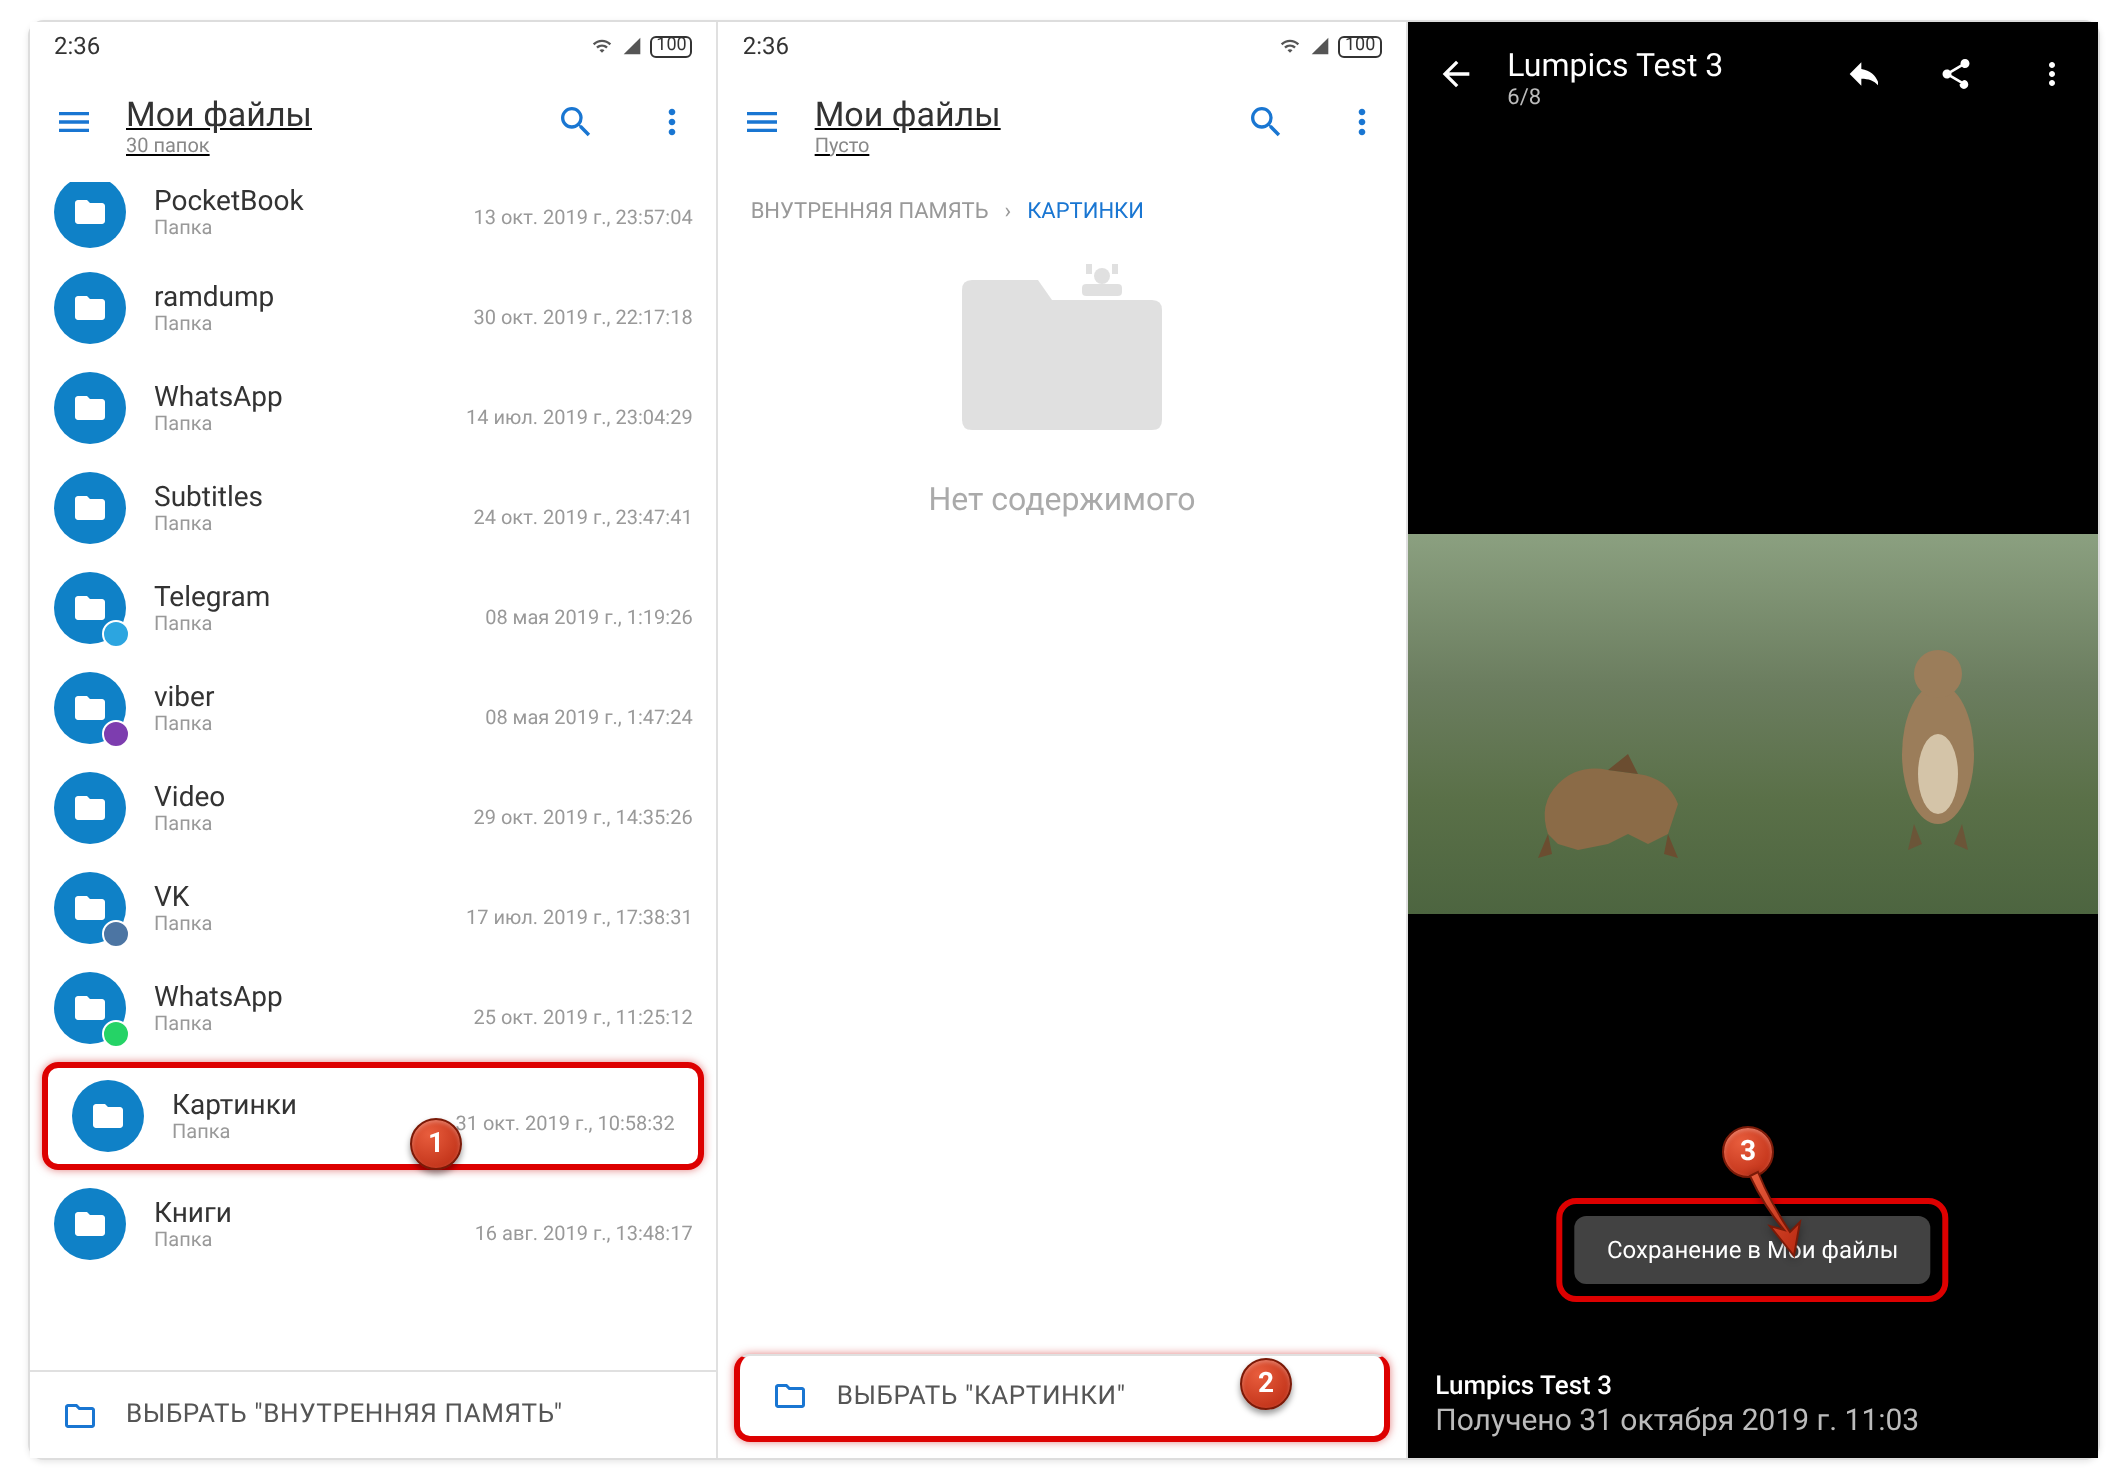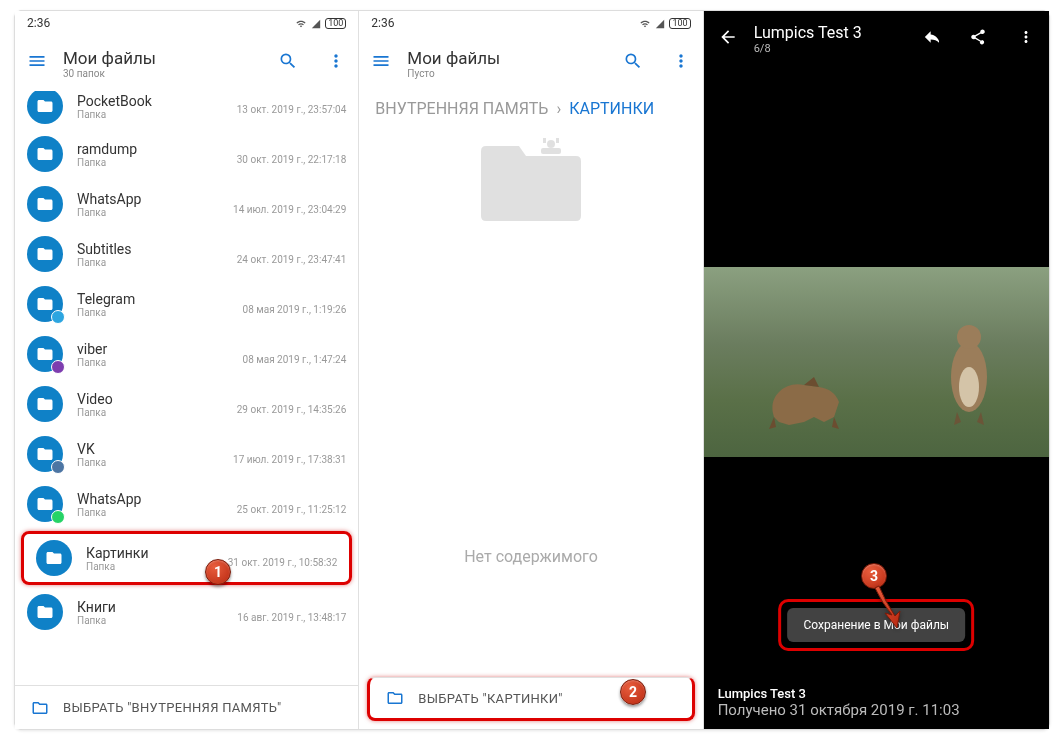--- a/index.html
+++ b/index.html
@@ -3,46 +3,46 @@
 <meta charset="utf-8">
 <style>
 * { margin:0; padding:0; box-sizing:border-box; font-family:Roboto,Arial,sans-serif; }
 body { background:#fff; width:1064px; height:740px; position:relative; overflow:hidden; }
 .container { position:absolute; top:10px; left:14px; width:1036px; height:720px; border:1px solid #ddd; border-radius:8px; display:flex; background:#a3a3a3; box-shadow:0 1px 3px rgba(0,0,0,0.1); }
 .pane { height:100%; position:relative; }
 .pane1 { width:345px; border-right:1px solid #e0e0e0; background:#fff; }
 .pane2 { width:345px; border-right:1px solid #e0e0e0; background:#fff; }
 .pane3 { width:346px; background:#000; }
 .statusbar { height:24px; display:flex; align-items:center; justify-content:space-between; padding:0 12px; font-size:12px; color:#333; }
-.sb-icons { display:flex; gap:4px; align-items:flex-end; font-size:11px; }
+.sb-icons { display:flex; gap:4px; align-items:flex-start; font-size:11px; }
 .sb-battery { border:1px solid currentColor; border-radius:3px; padding:0 2px; font-size:9px; line-height:1; }
 .appbar { height:56px; display:flex; align-items:center; padding:0 12px; gap:16px; }
 .hamburger { color:#1976d2; font-size:20px; cursor:pointer; }
-.appbar-title { flex:1; }
+.appbar-title { flex:1;text-decoration:underline; }
 .appbar-title .t { font-size:17px; color:#333; }
 .appbar-title .s { font-size:10px; color:#888; }
 .appbar-icon { color:#1976d2; font-size:18px; cursor:pointer; margin-left:12px; }
 .appbar-icon svg { width:20px; height:20px; fill:#1976d2; }
 .folder-list { overflow:hidden; }
 .folder-item { display:flex; align-items:center; padding:8px 12px; gap:14px; height:50px; position:relative; }
 .folder-item.cut { height:38px; padding-top:0; }
 .folder-icon { width:36px; height:36px; background:#0f81c7; border-radius:50%; display:flex; align-items:center; justify-content:center; flex-shrink:0; position:relative; }
 .folder-icon svg { width:18px; height:18px; fill:#fff; }
 .folder-badge { position:absolute; bottom:-2px; right:-2px; width:14px; height:14px; border-radius:50%; border:1.5px solid #fff; }
 .folder-info { flex:1; min-width:0; }
 .folder-name { font-size:14px; color:#333; }
 .folder-sub { font-size:10px; color:#999; }
 .folder-date { font-size:10px; color:#999; text-align:right; align-self:flex-end; margin-bottom:6px; }
 .highlight-box { border:3px solid #d00; border-radius:8px; box-shadow:0 0 4px rgba(200,0,0,0.5); }
 .bottom-bar { position:absolute; bottom:0; left:0; right:0; height:44px; border-top:1px solid #e0e0e0; display:flex; align-items:center; padding:0 16px; gap:14px; background:#fff; }
 .bottom-bar svg { width:18px; height:18px; fill:#1976d2; }
 .bottom-bar .txt { font-size:13px; color:#555; letter-spacing:0.3px; }
-.breadcrumb { padding:8px 16px; font-size:16px; color:#999; display:flex; gap:8px; align-items:flex-end; }
+.breadcrumb { padding:8px 16px; font-size:11px; color:#999; display:flex; gap:8px; align-items:flex-end; }
 .breadcrumb .active { color:#1976d2; }
-.empty-state { display:flex; flex-direction:column; align-items:center; justify-content:space-between; height:440px; gap:20px; }
+.empty-state { display:flex; flex-direction:column; align-items:center; justify-content:flex-start; height:440px; gap:20px; }
 .empty-folder-svg { width:120px; height:100px; opacity:0.25; }
 .empty-text { font-size:16px; color:#aaa; }
 .p3-header { height:56px; display:flex; align-items:center; padding:0 14px; gap:16px; color:#fff; }
 .p3-back { color:#fff; font-size:20px; cursor:pointer; }
 .p3-title { flex:1; }
 .p3-title .t { font-size:16px; }
 .p3-title .s { font-size:11px; color:#bbb; }
 .p3-icon { color:#fff; font-size:16px; margin-left:14px; cursor:pointer; }
 .p3-image { width:100%; height:190px; background:linear-gradient(180deg,#8ba080 0%,#6b7d5f 40%,#5a7048 70%,#4d6540 100%); margin-top:200px; position:relative; overflow:hidden; }
 .animal { position:absolute; }

